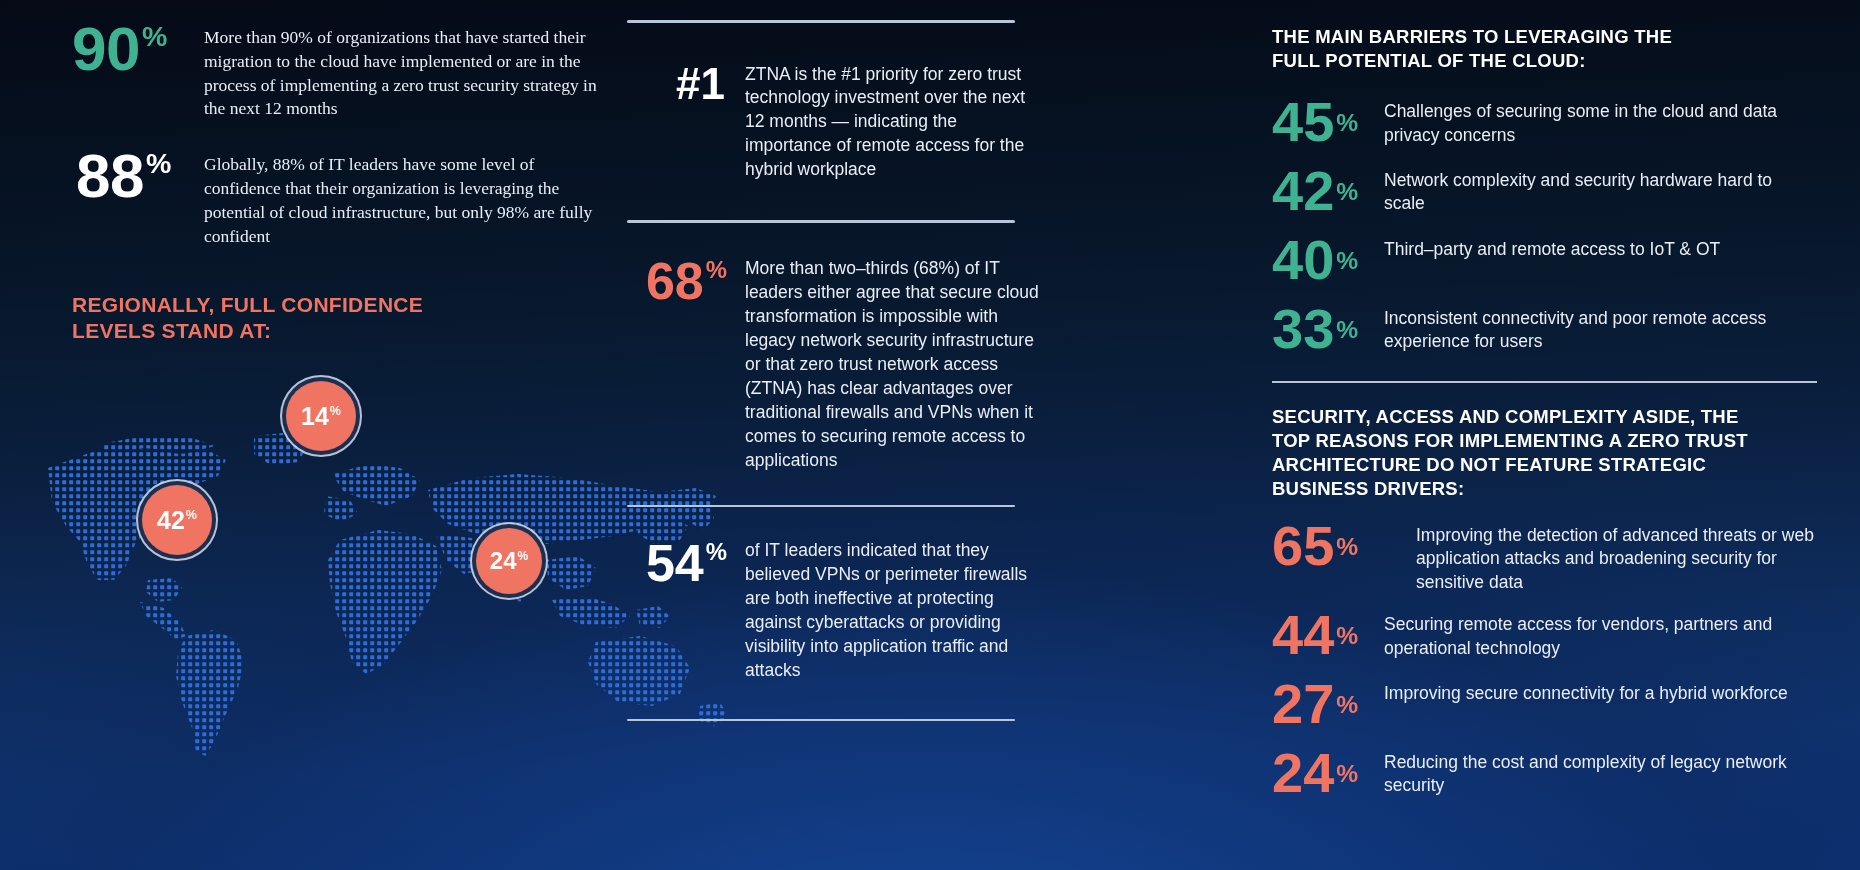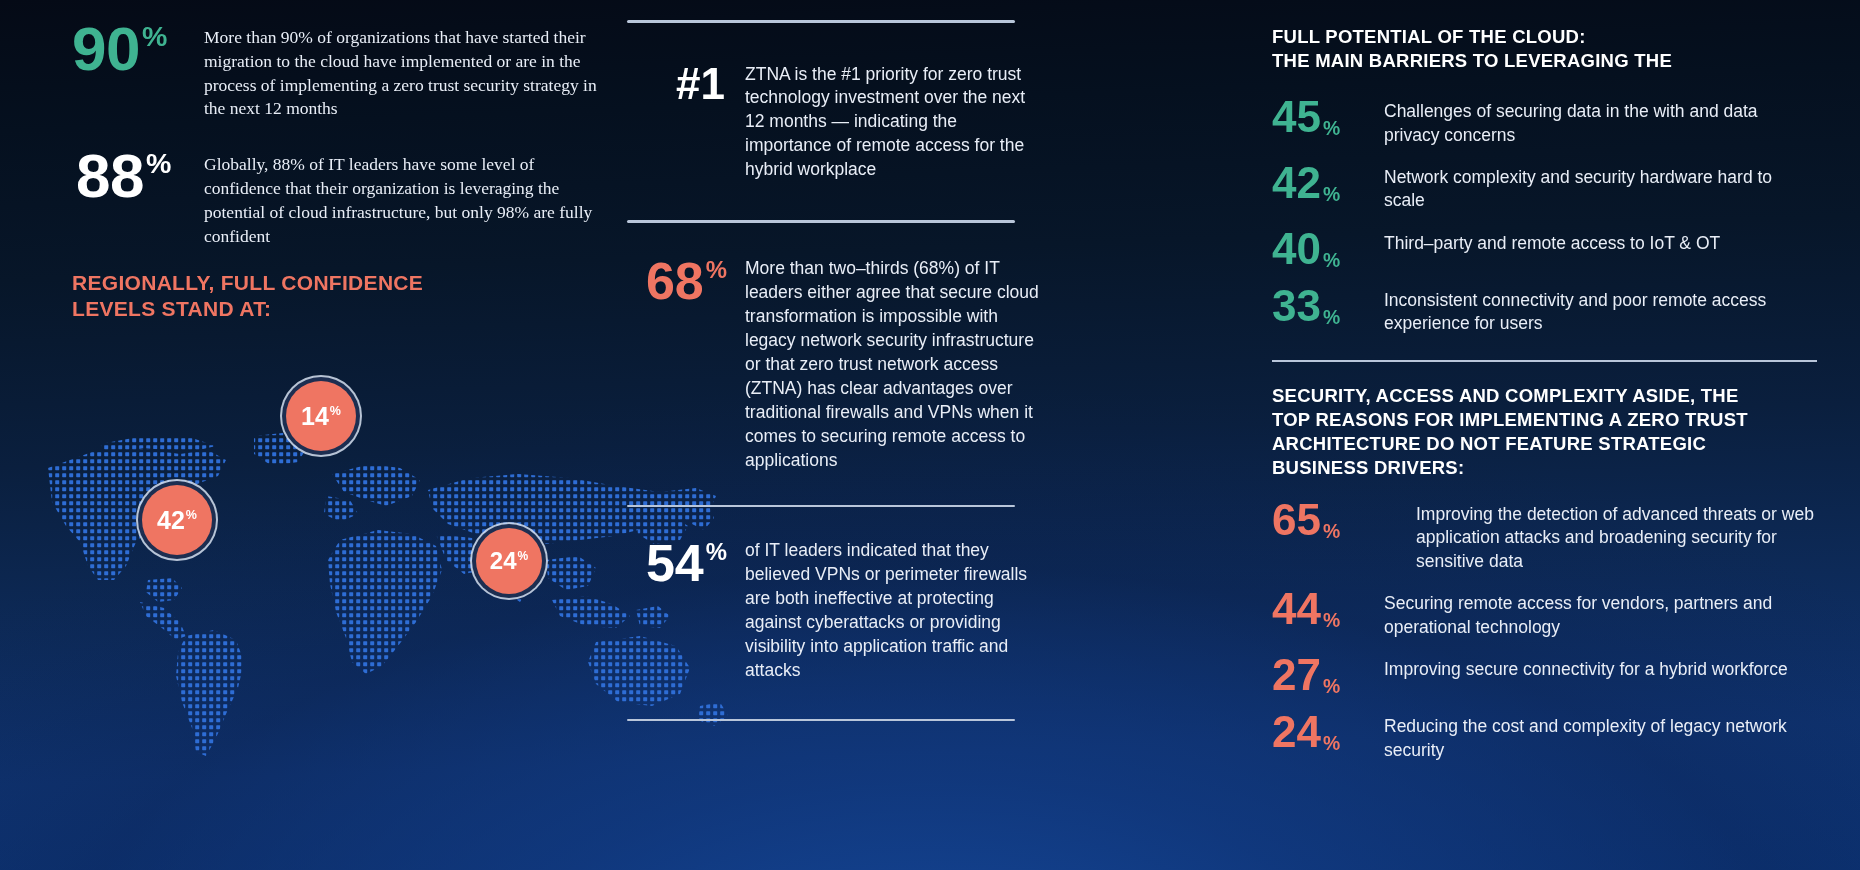--- a/index.html
+++ b/index.html
@@ -40,21 +40,21 @@
 
   
   #col-left .stat .num { font-size:62px; }
   #s90 { margin-bottom:26px; }
   #s90 .num { color:#3fb391; width:132px; }
   #s90 .body { width:400px; padding-top:6px; }
   #s88 .num { color:#ffffff; width:132px; padding-left:4px; }
   #s88 .body { width:400px; padding-top:6px; }
 
   #regional-heading {
-    margin-top:22px; color:#ef7562; font-weight:800;
+    margin-top:44px; color:#ef7562; font-weight:800;
     font-size:21px; line-height:1.22; letter-spacing:0.3px;
     text-transform:uppercase;
   }
 
   
   #col-mid { }
   .divider { height:2.5px; background:#b9c6da; width:100%; border-radius:2px; }
   #col-mid .mdiv { width:388px; margin-left:-118px; }
   .mstat { display:flex; align-items:flex-start; }
   .mstat .num { font-size:52px; font-weight:800; line-height:0.95; width:118px; margin-left:-118px;
@@ -64,22 +64,22 @@
   #m1 .num { color:#ffffff; font-size:44px; }
   #m68 .num { color:#ef7562; }
   #m54 .num { color:#ffffff; }
 
   
   .sect-heading {
     font-weight:800; font-size:18.5px; line-height:1.30;
     letter-spacing:0.25px; text-transform:uppercase; color:#ffffff;
   }
   .rstat { display:flex; align-items:flex-start; margin-top:14px; }
-  .rstat .num { font-size:44px; font-weight:800; line-height:0.98; width:112px;
-                display:flex; align-items:flex-end; }
+  .rstat .num { font-size:56px; font-weight:800; line-height:0.98; width:112px;
+                display:flex; align-items:center; }
   .rstat .num .pct { font-size:0.44em; margin-left:2px; margin-top:0.08em; }
   .rstat .body { font-size:17.5px; line-height:1.34; color:#e9eef7; flex:1; padding-top:5px; }
   .rstat.green .num { color:#3fb391; }
   .rstat.coral .num { color:#ef7562; }
   #rdiv { height:2px; background:#b9c6da; width:100%; margin:24px 0 22px 0; }
 
   
   .bubble { position:absolute; border-radius:50%; background:#ef7562;
             display:flex; align-items:center; justify-content:center;
             box-shadow:0 0 0 4px rgba(12,30,66,0.9), 0 0 0 6px rgba(214,225,240,0.85);
@@ -223,30 +223,30 @@
       </div>
       <div class="body">of IT leaders indicated that they believed VPNs or perimeter firewalls are both ineffective at protecting against cyberattacks or providing visibility into application traffic and attacks</div>
     </div>
 
     <div class="divider mdiv" style="margin-top:36px;"></div>
   </div>
 
   <div class="col" id="col-right">
 
     <div class="sect-heading">
+      <div>THE MAIN BARRIERS TO LEVERAGING THE</div>
       <div>FULL POTENTIAL OF THE CLOUD:</div>
-      <div>THE MAIN BARRIERS TO LEVERAGING THE</div>
     </div>
 
     <div class="rstat green" style="margin-top:22px;">
       <div class="num">
         <span>45</span>
           <span class="pct">%</span>
       </div>
-      <div class="body">Challenges of securing data in the with and data privacy concerns</div>
+      <div class="body">Challenges of securing some in the cloud and data privacy concerns</div>
     </div>
 
     <div class="rstat green">
       <div class="num">
         <span>42</span>
           <span class="pct">%</span>
       </div>
       <div class="body">Network complexity and security hardware hard to scale</div>
     </div>
 

